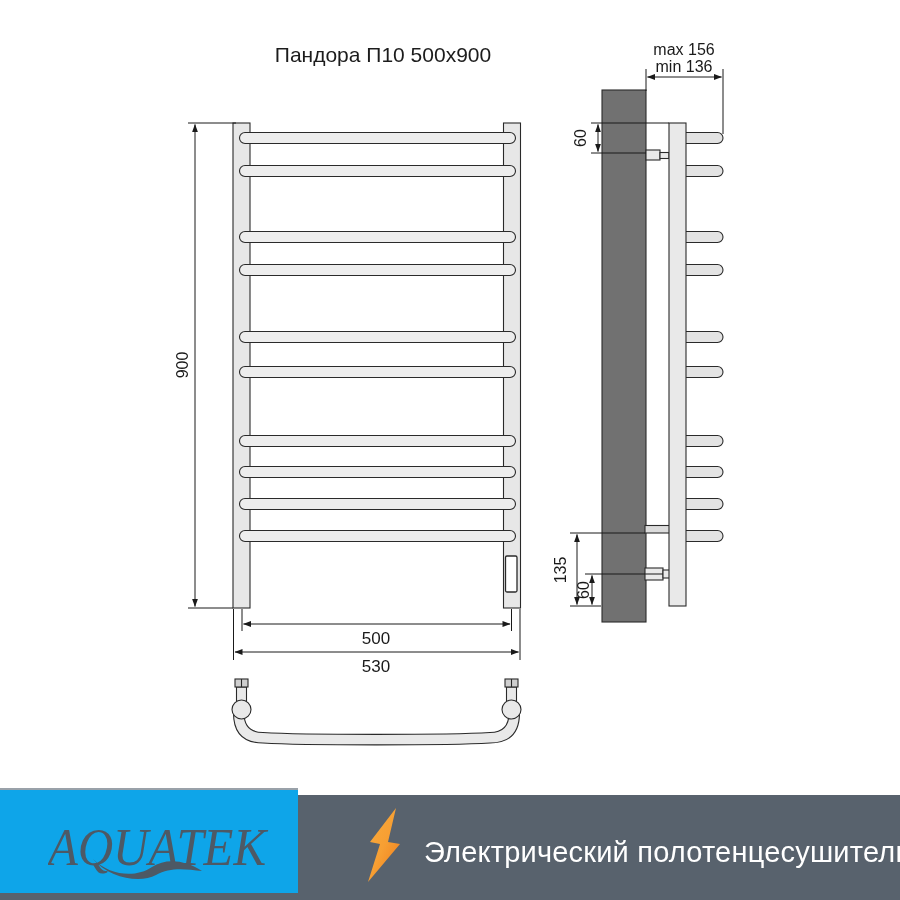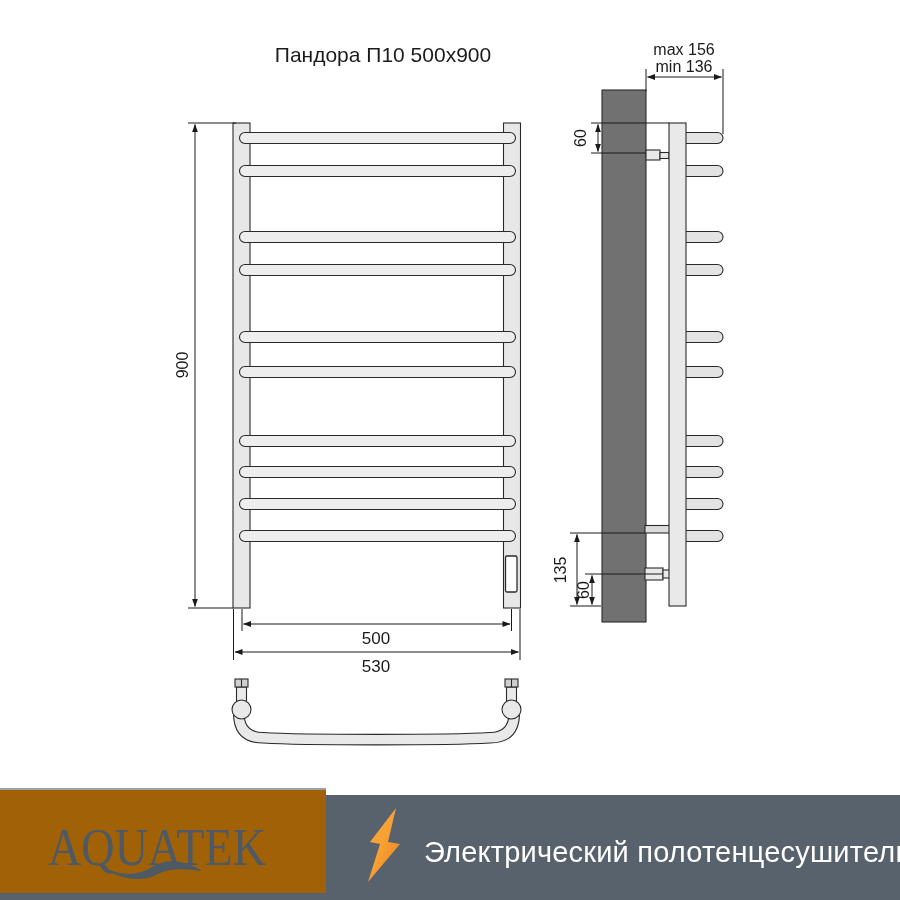--- a/index.html
+++ b/index.html
@@ -1,21 +1,21 @@
 <!DOCTYPE html>
 <html><head>
 <meta charset="utf-8">
 <style>
   html,body{margin:0;padding:0;background:#fff;}
   #screen{position:relative;width:900px;height:900px;background:#fff;overflow:hidden;
           font-family:"Liberation Sans",sans-serif;padding-left:12px;}
   #drawing{position:absolute;left:0;top:0;}
   .footer{position:absolute;left:0;top:795px;width:900px;height:105px;background:#58626d;}
-  .logo-box{position:absolute;left:0;top:-7px;width:326px;height:105px;background:#a16207;
-            border-top:2px solid #99a1a9;box-sizing:border-box;}
+  .logo-box{position:absolute;left:0;top:-7px;width:298px;height:105px;background:#0ea5e9;
+            border-top:2px solid #99a1a9;box-sizing:border-box;font-style:italic;}
   .logo-svg{position:absolute;left:48px;top:30px;}
   .bolt-svg{position:absolute;left:362px;top:11px;}
   .caption{position:absolute;left:424px;top:42px;color:#ffffff;font-size:29px;line-height:31px;
            white-space:nowrap;letter-spacing:0.2px;}
 </style>
 </head>
 <body>
 
 <div id="screen">
 

